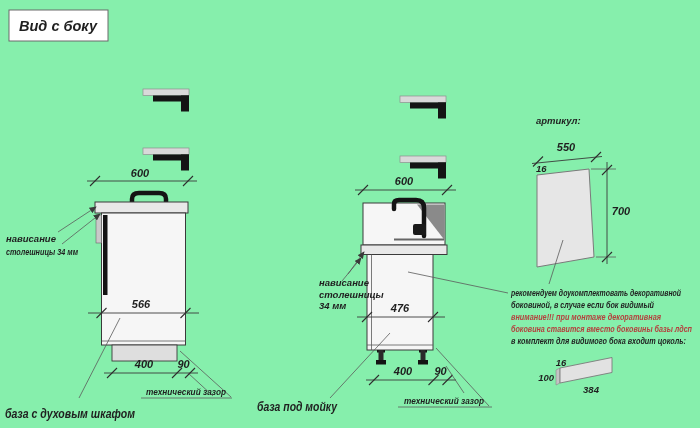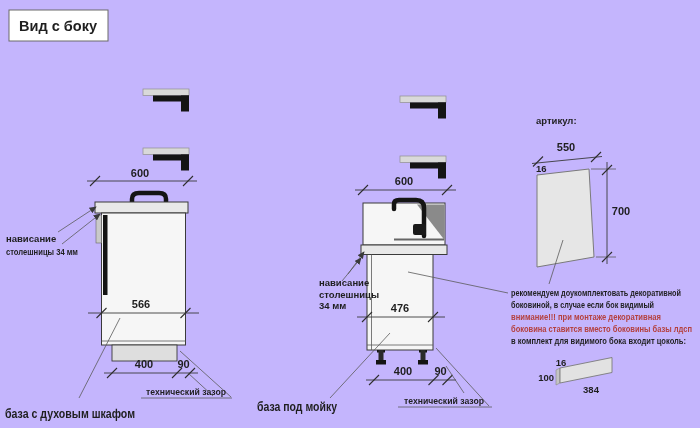--- a/index.html
+++ b/index.html
@@ -1,16 +1,16 @@
 <!DOCTYPE html>
 <html><head>
 <meta charset="utf-8">
 <style>
   html,body { margin:0; padding:0; background:#ffffff; }
-  .stage { position:relative; width:700px; height:428px; background:#c4b5fd; overflow:hidden; }
+  .stage { position:relative; width:700px; height:428px; background:#86efac; overflow:hidden;font-style:italic; }
   svg { display:block; }
   .t   { font-family:"Liberation Sans", sans-serif; font-weight:bold; fill:#1f1f1f; }
   .ttl { font-size:15px; text-anchor:middle; }
   .dim { font-size:11px; text-anchor:middle; }
   .sm  { font-size:9.5px; }
   .smm { font-size:9.5px; text-anchor:middle; }
   .sme { font-size:9.5px; text-anchor:end; }
   .cap { font-size:12.5px; }
   .note{ font-size:9.2px; }
   .red { fill:#b4403e; }

